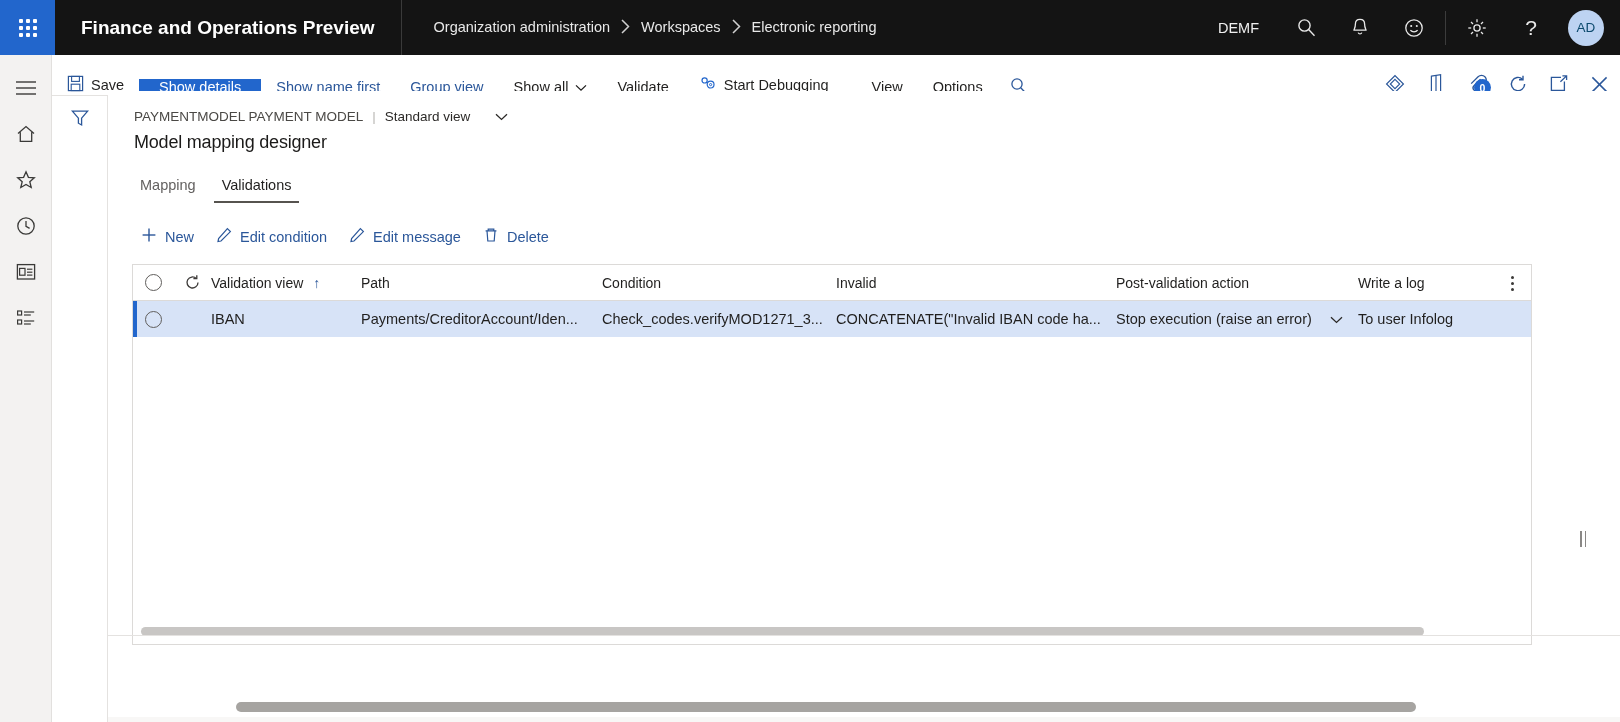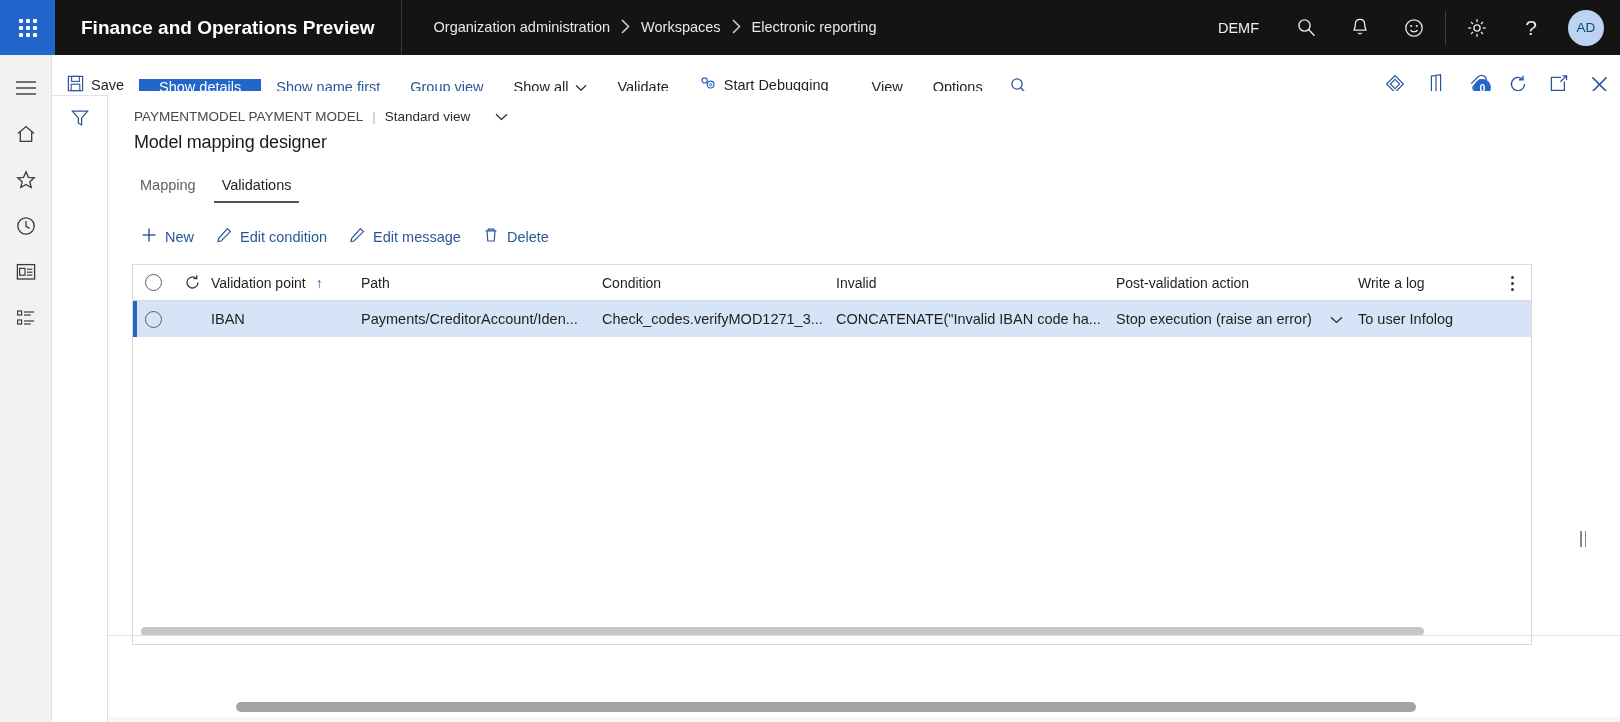--- a/index.html
+++ b/index.html
@@ -461,21 +461,21 @@
         <div class="c-sel">
           <span class="radio"></span>
         </div>
         <div class="c-ref">
           <svg width="17" height="17" viewBox="0 0 17 17">
               <path d="M14 8.5a5.5 5.5 0 1 1-1.7-4" stroke="#3c3a38" stroke-width="1.3" fill="none"></path>
               <path d="M12.8 1.3 V4.7 H9.4" stroke="#3c3a38" stroke-width="1.3" fill="none"></path>
             </svg>
         </div>
         <div class="c-vp sort-col">
-          <span>Validation point</span>
+          <span>Validation view</span>
           <span style="color:#2b579a;font-size:14px;">↑</span>
         </div>
         <div class="c-path">Path</div>
         <div class="c-cond">Condition</div>
         <div class="c-msg">Invalid</div>
         <div class="c-pva">Post-validation action</div>
         <div class="c-log">Write a log</div>
         <div class="kebab">
             <i></i>
             <i></i>

